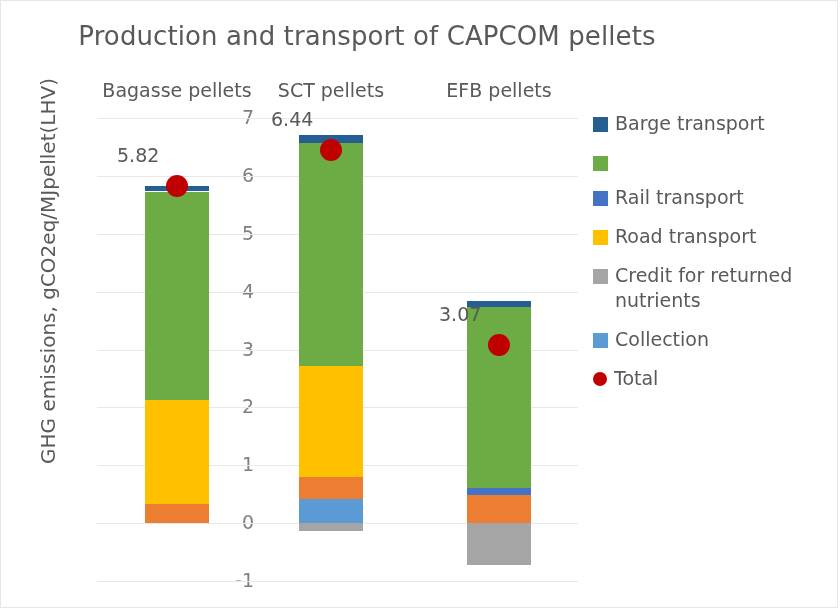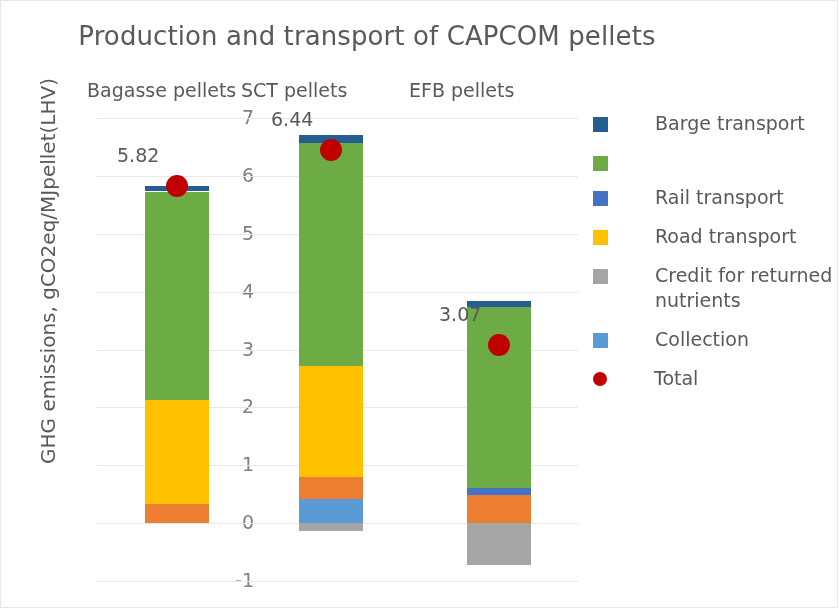--- a/index.html
+++ b/index.html
@@ -22,21 +22,21 @@
     position:absolute;left:16px;top:20px;width:700px;
     text-align:center;
     font-size:26px;
     color:#595959;
     letter-spacing:.1px;
   }
   
   .cat-label{
     position:absolute;top:78px;
     font-size:19px;color:#595959;
-    text-align:left;
+    text-align:center;
     white-space:nowrap;
   }
   
   #y-axis-title{
     position:absolute;
     left:-168px;top:258px;
     width:430px;
     transform:rotate(-90deg);
     transform-origin:center center;
     text-align:center;
@@ -77,21 +77,20 @@
   }
   
   #legend{
     position:absolute;
     left:592px;top:110px;
     width:246px;
   }
   .legend-item{
     display:flex;align-items:flex-start;
     margin-bottom:14px;
-    gap:40px;
   }
   .legend-swatch{
     flex:0 0 auto;
     width:15px;height:15px;
     margin-top:6px;margin-right:7px;
   }
   .legend-swatch.round{border-radius:50%;width:14px;height:14px;}
   .legend-text{
     font-size:19px;line-height:25px;color:#595959;
   }

